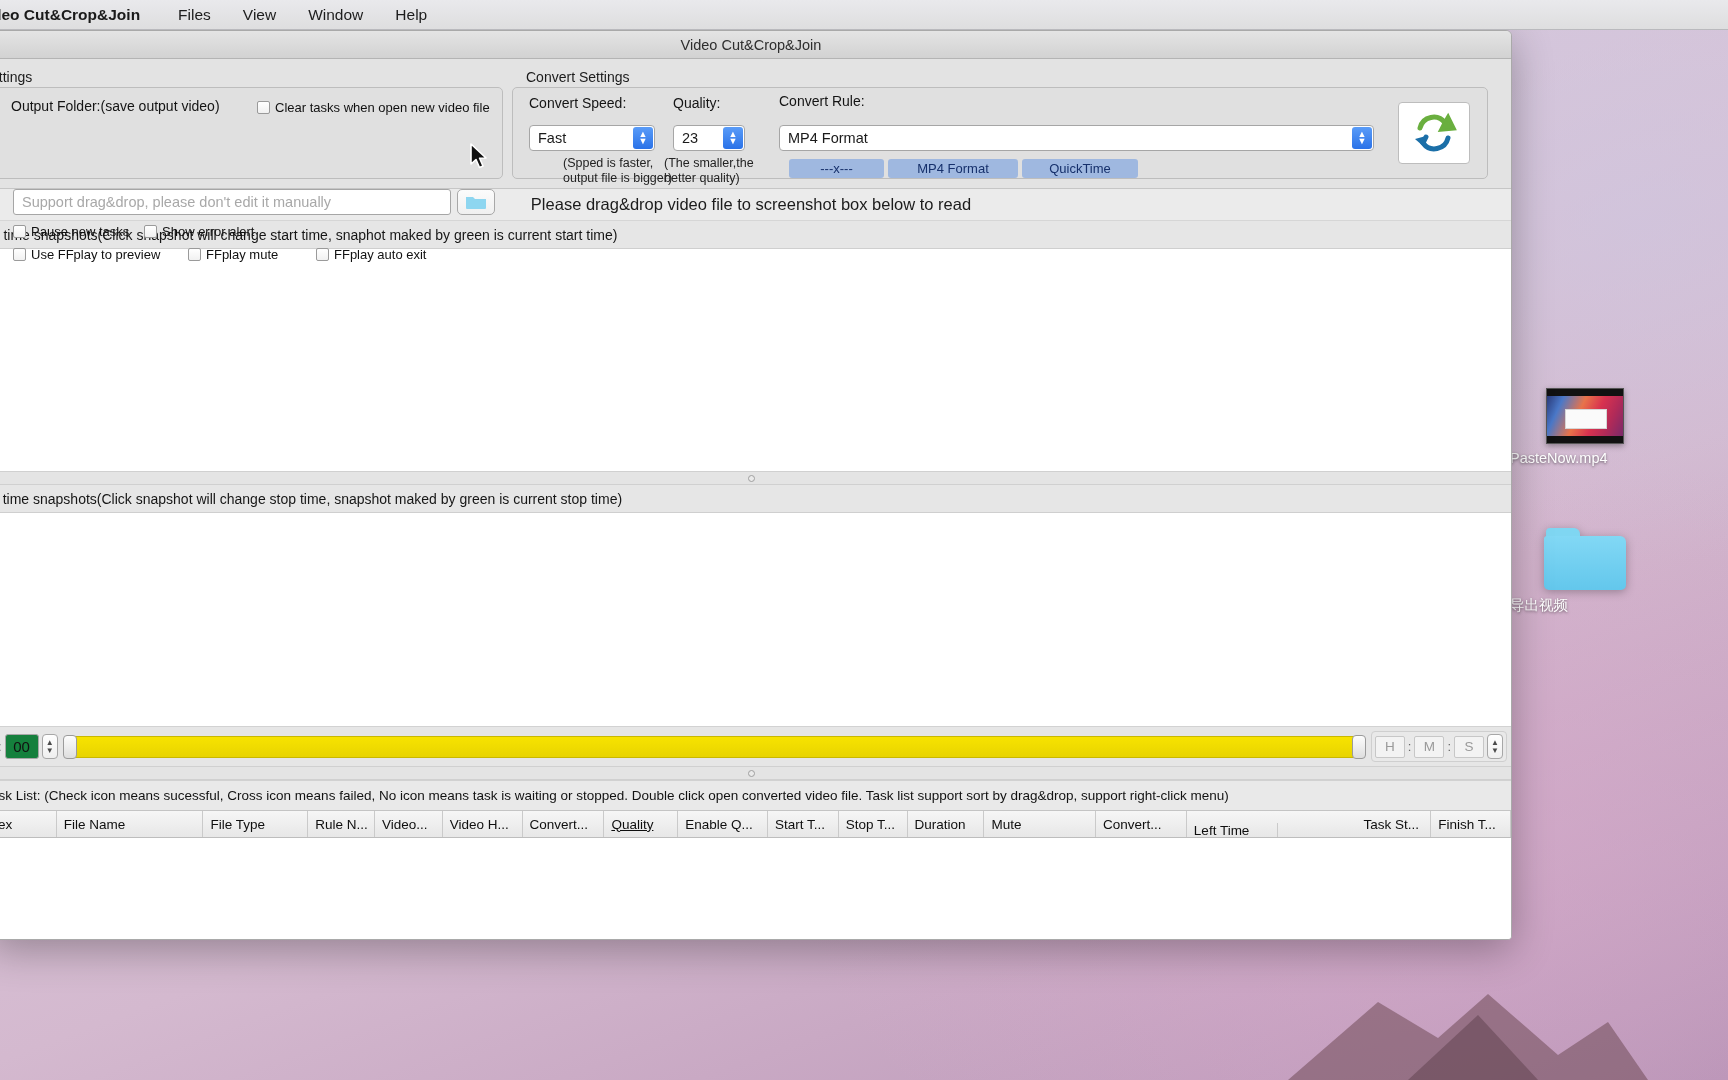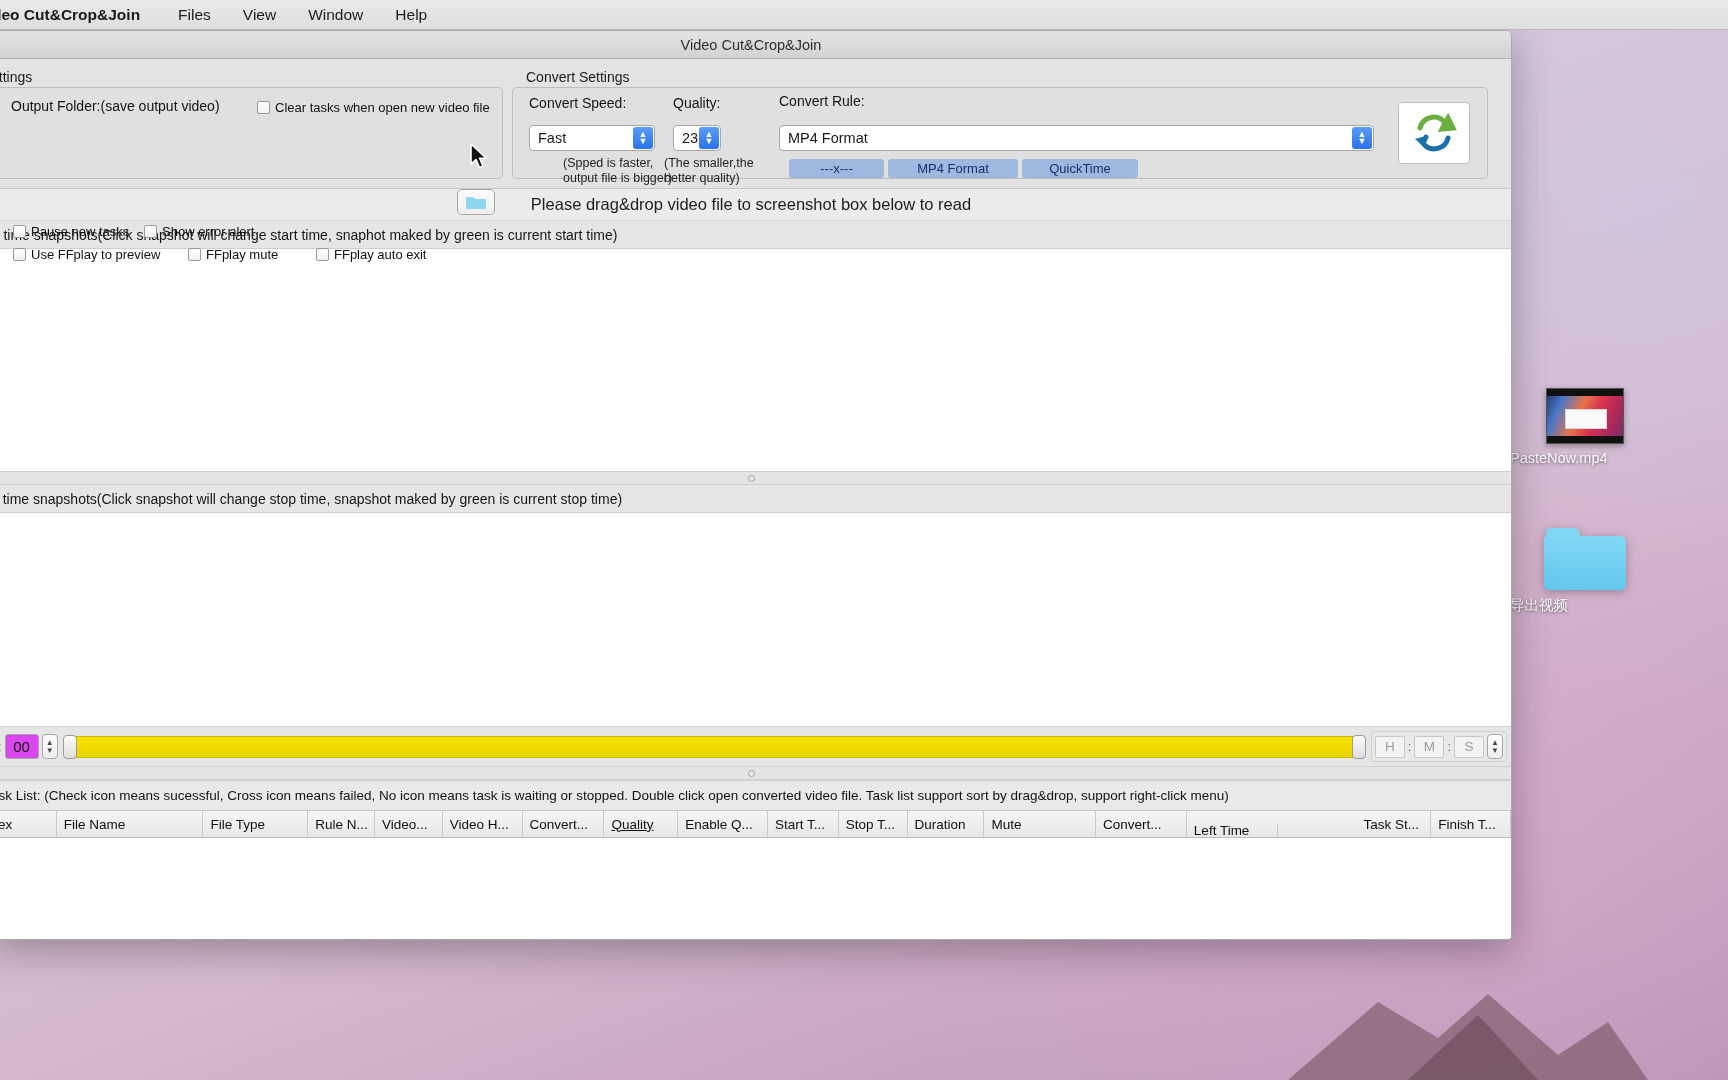--- a/index.html
+++ b/index.html
@@ -183,21 +183,21 @@
     display: flex; align-items: center;
     padding: 0 4px;
     border-top: 1px solid #d2d2d2;
   }
   .spin-field {
     display: flex; align-items: center;
     height: 26px;
   }
   .spin-field .val {
     width: 34px; height: 25px;
-    background: #d946ef; border: 1px solid #a7a7a7; border-radius: 3px;
+    background: #15803d; border: 1px solid #a7a7a7; border-radius: 3px;
     display: flex; align-items: center; justify-content: center;
     font-size: 15px; color: #111;
   }
   .stepper {
     width: 16px; height: 25px; margin-left: 3px;
     background: linear-gradient(180deg,#fefefe,#efefef);
     border: 1px solid #a7a7a7; border-radius: 4px;
     display: flex; flex-direction: column;
     align-items: center; justify-content: center;
     color: #4a4a4a; font-size: 8px; line-height: 8px;
@@ -338,20 +338,23 @@
 
     <span class="group-title" style="left:0px; top:10px;">ettings</span>
     <div class="group-box" style="left:-14px; top:28px; width:526px; height:92px;"></div>
 
     <span class="lbl" style="position:absolute; left:20px; top:39px;">Output Folder:(save output video)</span>
 
     <span class="cbrow" style="left:266px; top:41px;">
       <span class="cb"></span><span>Clear tasks when open new video file</span>
     </span>
 
+    <div class="txt-input" style="left:22px; top:132px; width:438px; height:26px; top:130px;">
+      <span class="ph">Support drag&amp;drop, please don't edit it manually</span>
+    </div>
 
     <div id="browse-btn" style="left:466px; top:130px;">
       <svg width="22" height="16" viewBox="0 0 22 16">
         <path d="M1 3 h7 l2 2 h11 v9 a1 1 0 0 1 -1 1 H2 a1 1 0 0 1 -1 -1 Z" fill="#8ed6f0"></path>
       </svg>
     </div>
 
     <span class="cbrow" style="left:22px; top:165px;">
       <span class="cb"></span><span>Pause new tasks</span>
     </span>
@@ -376,21 +379,21 @@
       <span>Fast</span>
       <span class="arrows">
           <span>▲</span>
           <span>▼</span>
         </span>
     </div>
     <div class="small-lbl" style="position:absolute; left:572px; top:97px; white-space:pre;">(Spped is faster,
 output file is bigger)</div>
 
     <span class="lbl" style="position:absolute; left:682px; top:36px;">Quality:</span>
-    <div class="popup" style="left:682px; top:66px; width:48px;">
+    <div class="popup" style="left:682px; top:66px; width:72px;">
       <span>23</span>
       <span class="arrows">
           <span>▲</span>
           <span>▼</span>
         </span>
     </div>
     <div class="small-lbl" style="position:absolute; left:673px; top:97px; white-space:pre;">(The smaller,the
 better quality)</div>
 
     <span class="lbl" style="position:absolute; left:788px; top:34px;">Convert Rule:</span>

